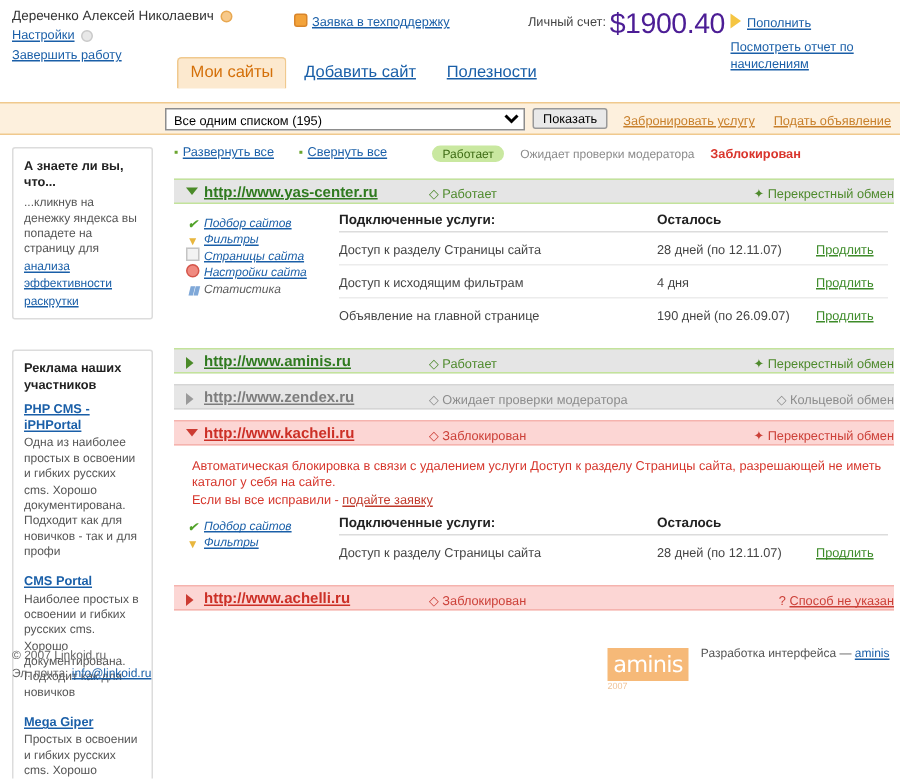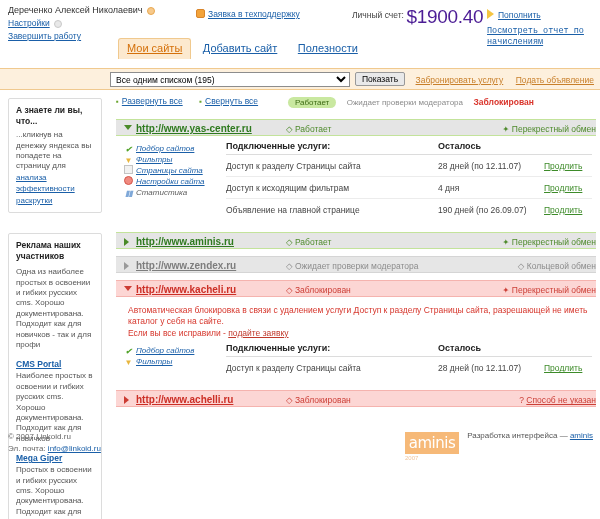--- a/index.html
+++ b/index.html
@@ -40,36 +40,36 @@
   .balance-label { font-size:8.5px; color:#444; vertical-align:5px; }
   .balance-value { font-size:19px; color:#4c1d95; letter-spacing:-0.3px; }
 
   .acct-links { position:absolute; left:487px; top:9px; width:110px; }
   .acct-links a { font-size:8.5px; display:inline-block; }
   .flag-icon {
     display:inline-block; width:0; height:0; margin-right:4px;
     border-left:7px solid #f5c542; border-bottom:5px solid transparent;
     border-top:5px solid transparent; vertical-align:-1px;
   }
-  .acct-report { margin-top:6px; line-height:1.25; display:block;font-family:Liberation Mono, monospace; }
+  .acct-report { margin-top:6px; line-height:1.25; display:block; }
 
   
   .brandrow { position:relative; height:34px; }
   .brand {
     position:absolute; left:8px; top:4px;
     font-size:17px; color:#e8952c; letter-spacing:0.2px;
   }
   .tabs { position:absolute; left:118px; top:4px; }
   .tab {
     display:inline-block; padding:4px 9px 5px 9px; font-size:11px;
     color:#e07b10;
   }
   .tab.active {
     background:#fce9cf; border:1px solid #f0c98e; border-bottom:none;
-    border-radius:3px 3px 0 0; color:#d4700a; padding:3px 8px 5px 8px;text-decoration:underline;
+    border-radius:3px 3px 0 0; color:#d4700a; padding:3px 8px 5px 8px;
   }
   .tab a { color:#1a5fa8; text-decoration:underline; font-size:11px; }
 
   
   .toolstrip {
     position:relative; height:22px;
     background:#fdf0dd; border-top:1px solid #f0c98e; border-bottom:1px solid #f0c98e;
   }
   .toolstrip .sel-wrap { position:absolute; left:110px; top:3px; }
   select.site-select {
@@ -252,20 +252,21 @@
     <div class="card">
       <h4>А знаете ли вы, что...</h4>
       <p>...кликнув на денежку яндекса вы попадете на страницу для</p>
       <a href="#">анализа эффективности раскрутки</a>
     </div>
 
     <div class="card">
       <div class="ads-title">Реклама наших участников</div>
 
       <div class="ad-block">
+        <a href="#">PHP CMS - iPHPortal</a>
         <p>Одна из наиболее простых в освоении и гибких русских cms. Хорошо документирована. Подходит как для новичков - так и для профи</p>
       </div>
       <div class="ad-block">
         <a href="#">CMS Portal</a>
         <p>Наиболее простых в освоении и гибких русских cms. Хорошо документирована. Подходит как для новичков</p>
       </div>
       <div class="ad-block">
         <a href="#">Mega Giper</a>
         <p>Простых в освоении и гибких русских cms. Хорошо документирована. Подходит как для новичков - так и для профи</p>
       </div>

